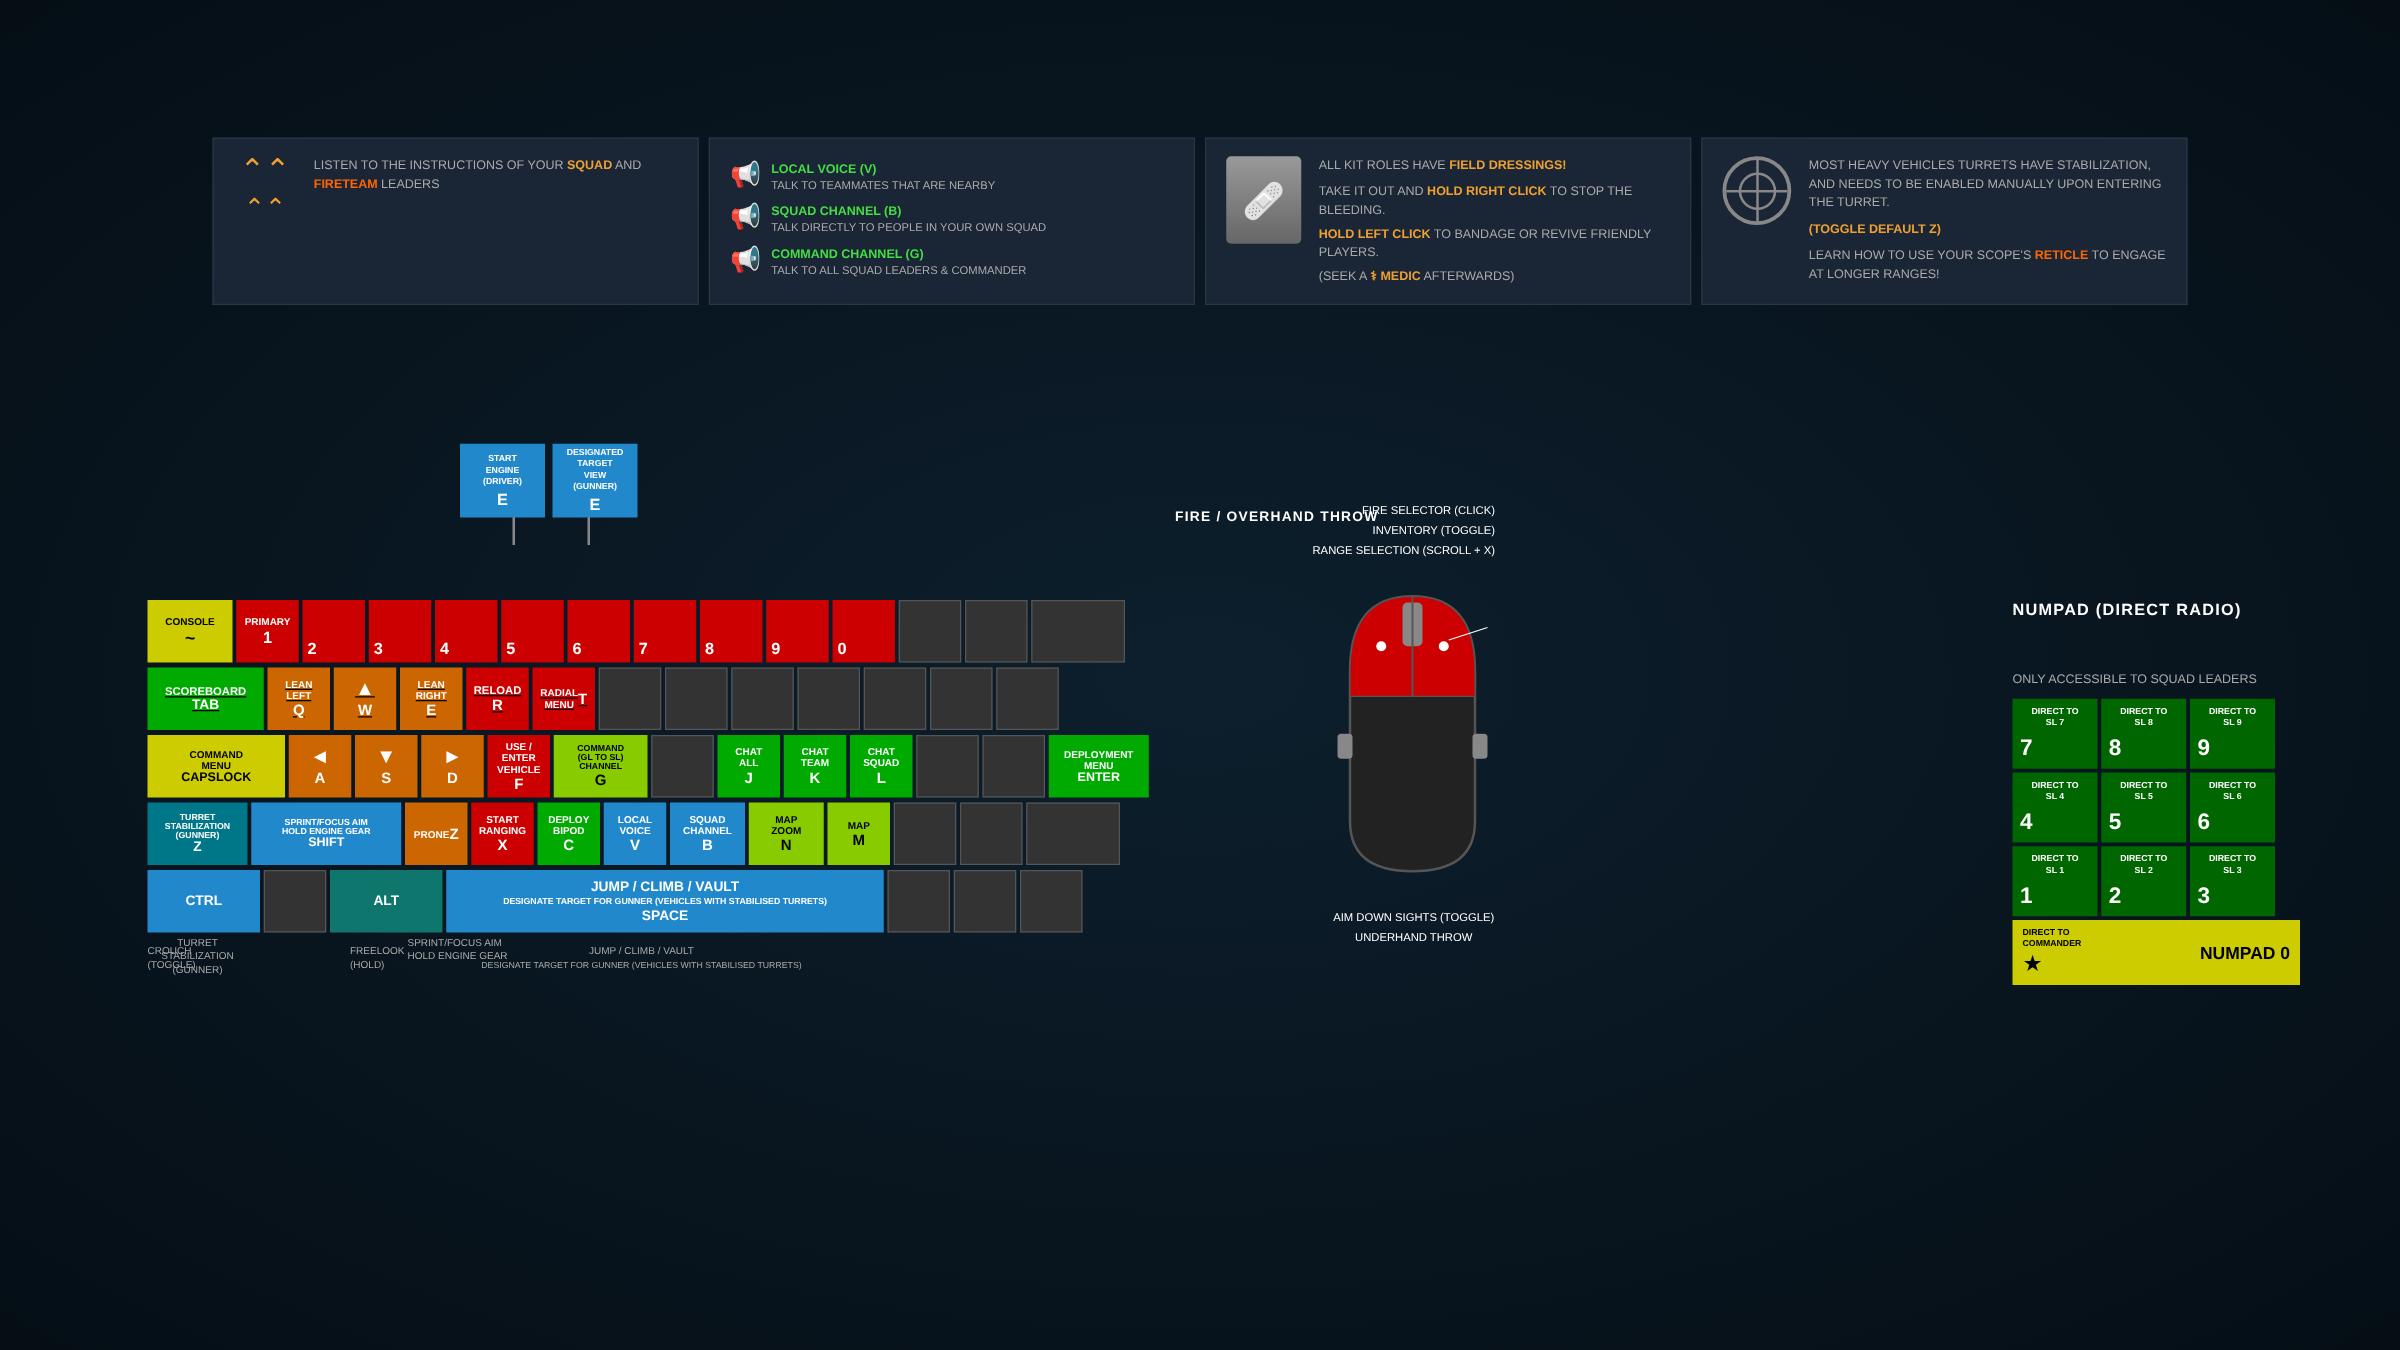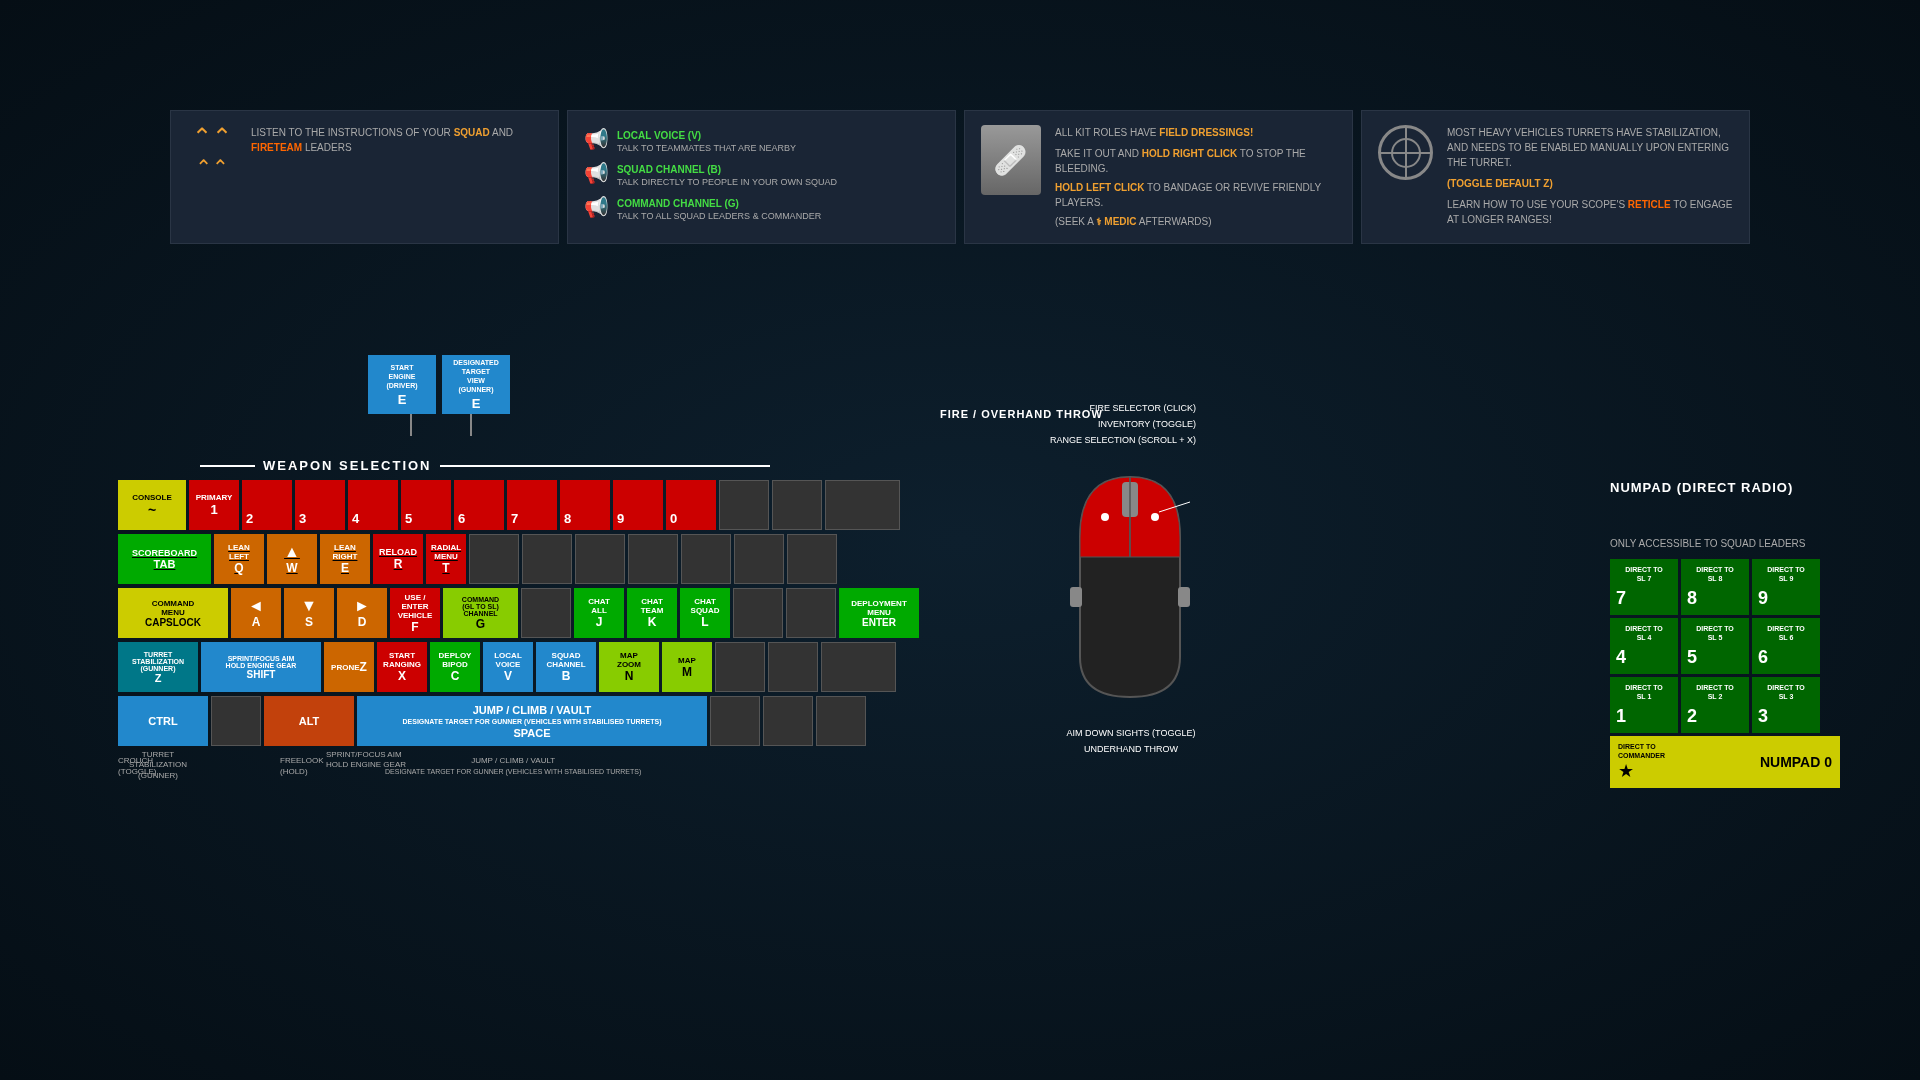--- a/index.html
+++ b/index.html
@@ -259,25 +259,20 @@
     <div style="background:#2288cc;width:68px;min-height:52px;display:flex;flex-direction:column;align-items:center;justify-content:center;font-size:7px;color:#fff;font-weight:bold;text-align:center;padding:3px;position:relative;">
       <div style="font-size:7px;line-height:1.3;">START<br>ENGINE<br>(DRIVER)</div>
       <div style="font-size:13px;font-weight:bold;margin-top:2px;">E</div>
     </div>
     <div style="background:#2288cc;width:68px;min-height:52px;display:flex;flex-direction:column;align-items:center;justify-content:center;font-size:7px;color:#fff;font-weight:bold;text-align:center;padding:3px;">
       <div style="font-size:7px;line-height:1.3;">DESIGNATED<br>TARGET<br>VIEW<br>(GUNNER)</div>
       <div style="font-size:13px;font-weight:bold;margin-top:2px;">E</div>
     </div>
   </div>
 
-  <div style="position:absolute;top:358px;left:200px;color:#fff;font-size:13px;font-weight:bold;letter-spacing:2px;display:flex;align-items:center;gap:8px;">
-    <span style="display:inline-block;width:55px;height:2px;background:#fff;"></span>
-    <span>WEAPON SELECTION</span>
-    <span style="display:inline-block;width:330px;height:2px;background:#fff;"></span>
-  </div>
 
   <div style="position:absolute;top:380px;left:118px;display:flex;gap:3px;align-items:flex-end;">
 
     <div style="background:#cccc00;width:68px;min-height:50px;display:flex;flex-direction:column;align-items:center;justify-content:center;color:#000;font-weight:bold;font-size:9px;text-align:center;padding:3px;">
       <div style="font-size:8px;">CONSOLE</div>
       <div style="font-size:14px;font-weight:bold;">~</div>
     </div>
 
     <div style="background:#cc0000;width:50px;min-height:50px;display:flex;flex-direction:column;align-items:center;justify-content:center;color:#fff;font-weight:bold;font-size:9px;text-align:center;padding:3px;">
       <div style="font-size:8px;">PRIMARY</div>
@@ -314,21 +309,21 @@
       <div style="font-size:12px;">W</div>
     </div>
     <div style="background:#cc6600;width:50px;min-height:50px;display:flex;flex-direction:column;align-items:center;justify-content:center;color:#fff;font-weight:bold;font-size:8px;text-align:center;padding:3px;">
       <div>LEAN<br>RIGHT</div>
       <div style="font-size:12px;">E</div>
     </div>
     <div style="background:#cc0000;width:50px;min-height:50px;display:flex;flex-direction:column;align-items:center;justify-content:center;color:#fff;font-weight:bold;font-size:9px;text-align:center;padding:3px;">
       <div>RELOAD</div>
       <div style="font-size:12px;">R</div>
     </div>
-    <div style="background:#cc0000;width:40px;min-height:50px;display:flex;flex-direction:column;align-items:center;justify-content:center;color:#fff;font-weight:bold;font-size:8px;text-align:center;padding:3px;">
+    <div style="background:#cc0000;width:50px;min-height:50px;display:flex;flex-direction:row;align-items:center;justify-content:center;color:#fff;font-weight:bold;font-size:8px;text-align:center;padding:3px;">
       <div>RADIAL<br>MENU</div>
       <div style="font-size:12px;">T</div>
     </div>
     <div style="background:#333;border:1px solid #555;width:50px;min-height:50px;"></div>
     <div style="background:#333;border:1px solid #555;width:50px;min-height:50px;"></div>
     <div style="background:#333;border:1px solid #555;width:50px;min-height:50px;"></div>
     <div style="background:#333;border:1px solid #555;width:50px;min-height:50px;"></div>
     <div style="background:#333;border:1px solid #555;width:50px;min-height:50px;"></div>
     <div style="background:#333;border:1px solid #555;width:50px;min-height:50px;"></div>
     <div style="background:#333;border:1px solid #555;width:50px;min-height:50px;"></div>
@@ -423,21 +418,21 @@
     <div style="background:#333;border:1px solid #555;width:50px;min-height:50px;"></div>
     <div style="background:#333;border:1px solid #555;width:75px;min-height:50px;"></div>
   </div>
 
   <div style="position:absolute;top:596px;left:118px;display:flex;gap:3px;align-items:flex-end;">
 
     <div style="background:#2288cc;width:90px;min-height:50px;display:flex;flex-direction:column;align-items:center;justify-content:center;color:#fff;font-weight:bold;font-size:9px;text-align:center;padding:3px;">
       <div style="font-size:11px;">CTRL</div>
     </div>
     <div style="background:#333;border:1px solid #555;width:50px;min-height:50px;"></div>
-    <div style="background:#c2410c;width:90px;min-height:50px;display:flex;flex-direction:column;align-items:center;justify-content:center;color:#fff;font-weight:bold;font-size:9px;text-align:center;padding:3px;">
+    <div style="background:#0f766e;width:90px;min-height:50px;display:flex;flex-direction:column;align-items:center;justify-content:center;color:#fff;font-weight:bold;font-size:9px;text-align:center;padding:3px;">
       <div style="font-size:11px;">ALT</div>
     </div>
     <div style="background:#2288cc;width:350px;min-height:50px;display:flex;flex-direction:column;align-items:center;justify-content:center;color:#fff;font-weight:bold;font-size:8px;text-align:center;padding:3px;">
       <div style="font-size:11px;font-weight:bold;">JUMP / CLIMB / VAULT</div>
       <div style="font-size:7px;margin-top:2px;">DESIGNATE TARGET FOR GUNNER (VEHICLES WITH STABILISED TURRETS)</div>
       <div style="font-size:11px;margin-top:2px;">SPACE</div>
     </div>
     <div style="background:#333;border:1px solid #555;width:50px;min-height:50px;"></div>
     <div style="background:#333;border:1px solid #555;width:50px;min-height:50px;"></div>
     <div style="background:#333;border:1px solid #555;width:50px;min-height:50px;"></div>

